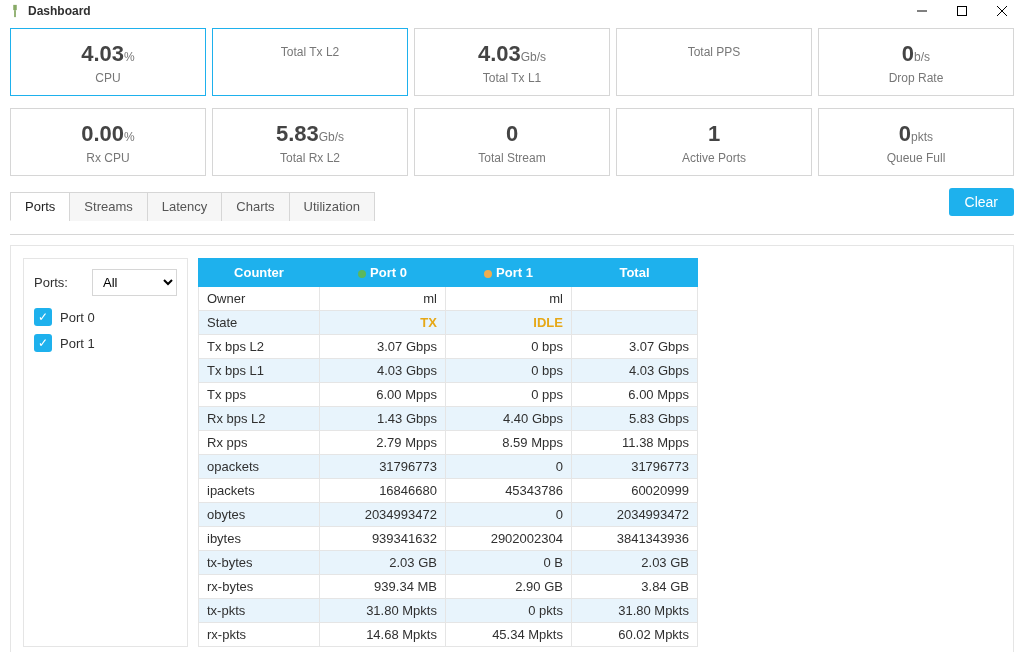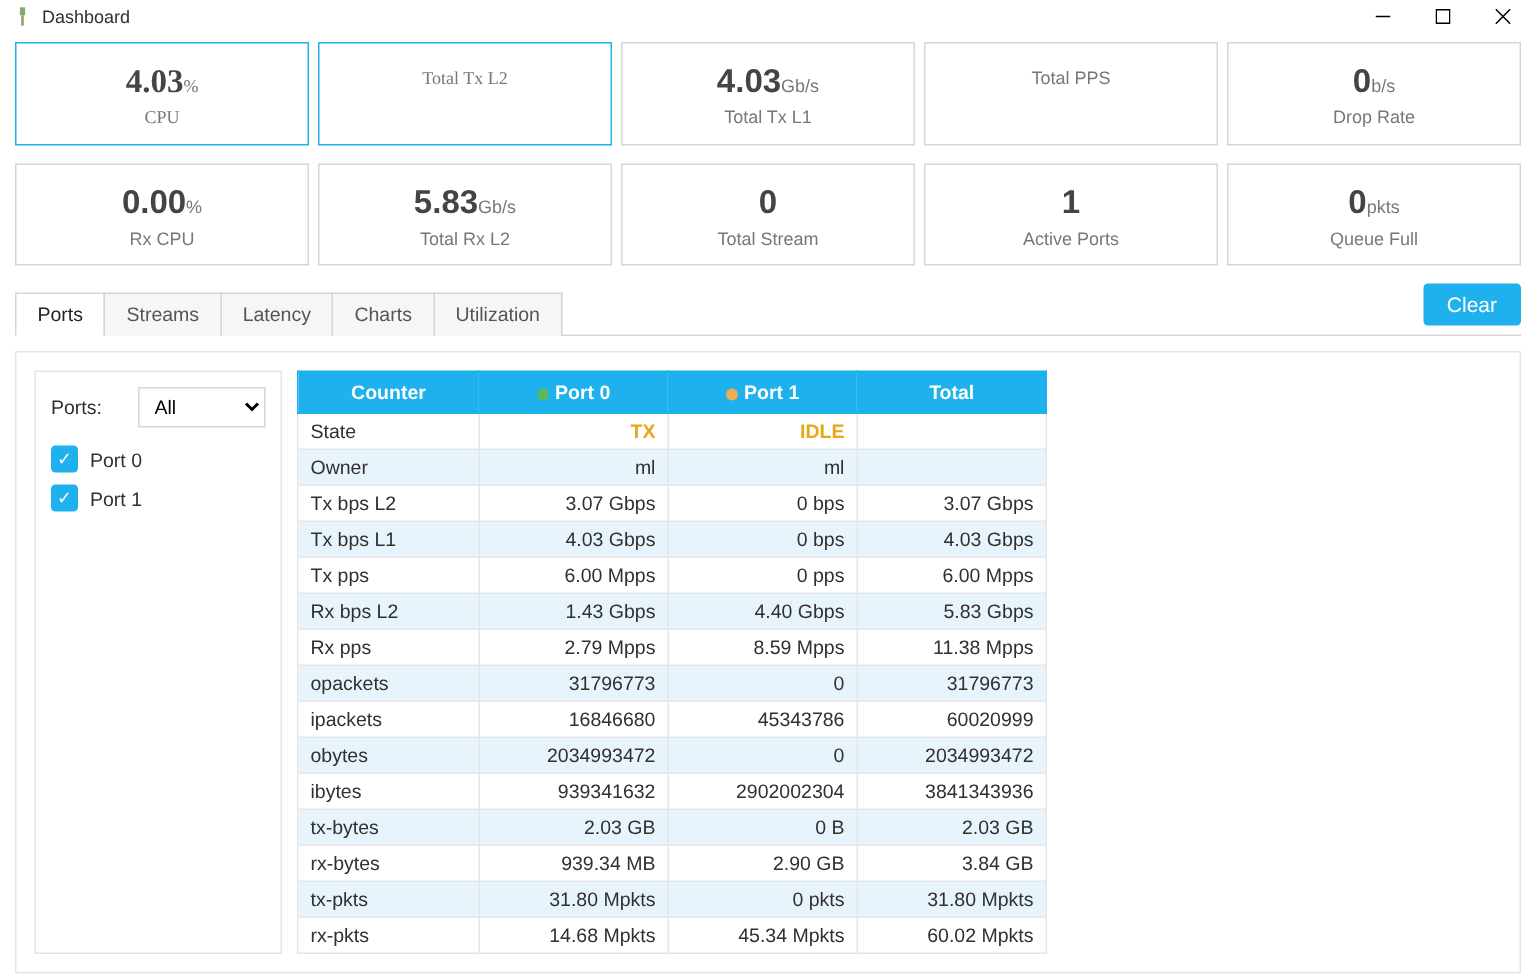--- a/index.html
+++ b/index.html
@@ -29,21 +29,21 @@
   }
   
   .titlebar {
     display: flex;
     align-items: center;
     height: 22px;
     padding: 0 2px 0 8px;
     background: #fff;
   }
   .titlebar .icon { width: 14px; height: 14px; margin-right: 6px; }
-  .titlebar .title { flex: 1; font-size: 12px; font-weight: 400; }
+  .titlebar .title { flex: 1; font-size: 12px; font-weight: 700; }
   .winbtn {
     width: 40px;
     height: 22px;
     display: flex;
     align-items: center;
     justify-content: center;
     font-size: 14px;
   }
 
   
@@ -52,33 +52,33 @@
     gap: 6px;
     padding: 6px 10px;
   }
   .card {
     flex: 1;
     border: 1px solid var(--border);
     background: #fff;
     text-align: center;
     padding: 12px 4px 10px;
   }
-  .card.selected { border-color: var(--blue); font-family: Liberation Serif, serif; }
+  .card.selected { border-color: var(--blue); }
   .card .val { color: var(--text-muted); font-size: 12px; }
   .card .val .big { font-size: 22px; font-weight: 700; color: var(--text-muted); }
   .card .val .big.strong { color: #444; }
   .card .lbl { margin-top: 4px; font-size: 12px; color: var(--text-muted); }
 
   
   .tabbar {
     display: flex;
-    align-items: flex-end;
+    align-items: center;
     margin: 6px 10px 0;
     border-bottom: 1px solid var(--border);
-    padding-bottom: 0;
+    padding-bottom: 12px;
   }
   .tab {
     padding: 6px 14px;
     border: 1px solid var(--border);
     border-bottom: none;
     background: #F6F6F6;
     margin-right: -1px;
     color: #555;
     position: relative;
     top: 1px;
@@ -274,32 +274,32 @@
       <thead>
           <tr id="thead-row">
             <th>Counter</th>
             <th><span class="hdr-dot dot-green"></span>Port 0</th>
             <th><span class="hdr-dot dot-orange"></span>Port 1</th>
             <th>Total</th>
           </tr>
         </thead>
       <tbody id="tbody">
           <tr>
+            <td class="counter">Owner</td>
+            <td class="num">ml</td>
+            <td class="num">ml</td>
+            <td class="total"></td>
+          </tr>
+          <tr>
             <td class="counter">State</td>
             <td class="num"><span class="state-tx">TX</span></td>
             <td class="num"><span class="state-idle">IDLE</span></td>
             <td class="total"></td>
           </tr>
           <tr>
-            <td class="counter">Owner</td>
-            <td class="num">ml</td>
-            <td class="num">ml</td>
-            <td class="total"></td>
-          </tr>
-          <tr>
             <td class="counter">Tx bps L2</td>
             <td class="num">3.07 Gbps</td>
             <td class="num">0 bps</td>
             <td class="total">3.07 Gbps</td>
           </tr>
           <tr>
             <td class="counter">Tx bps L1</td>
             <td class="num">4.03 Gbps</td>
             <td class="num">0 bps</td>
             <td class="total">4.03 Gbps</td>

